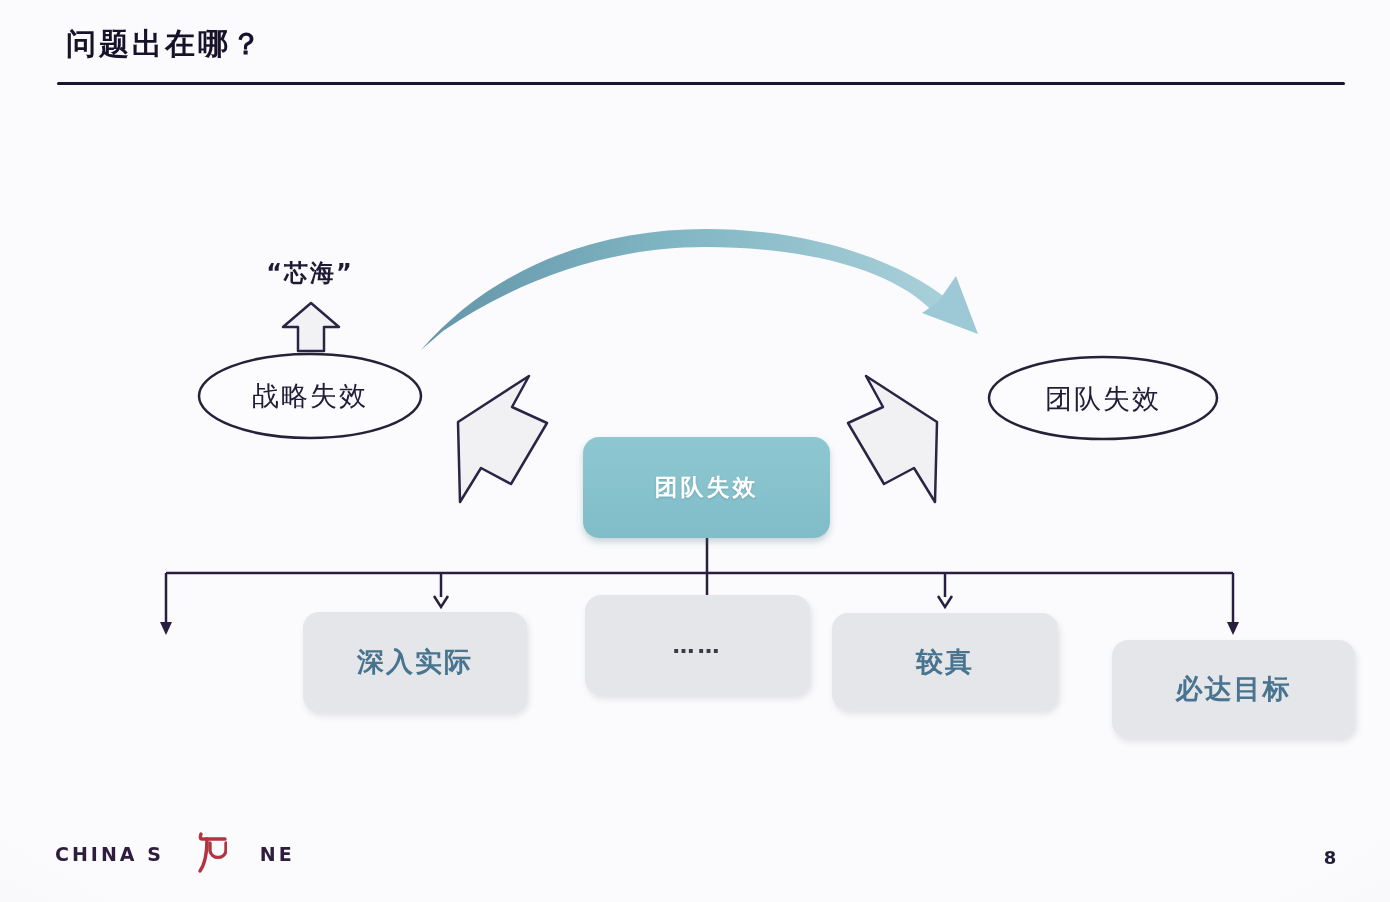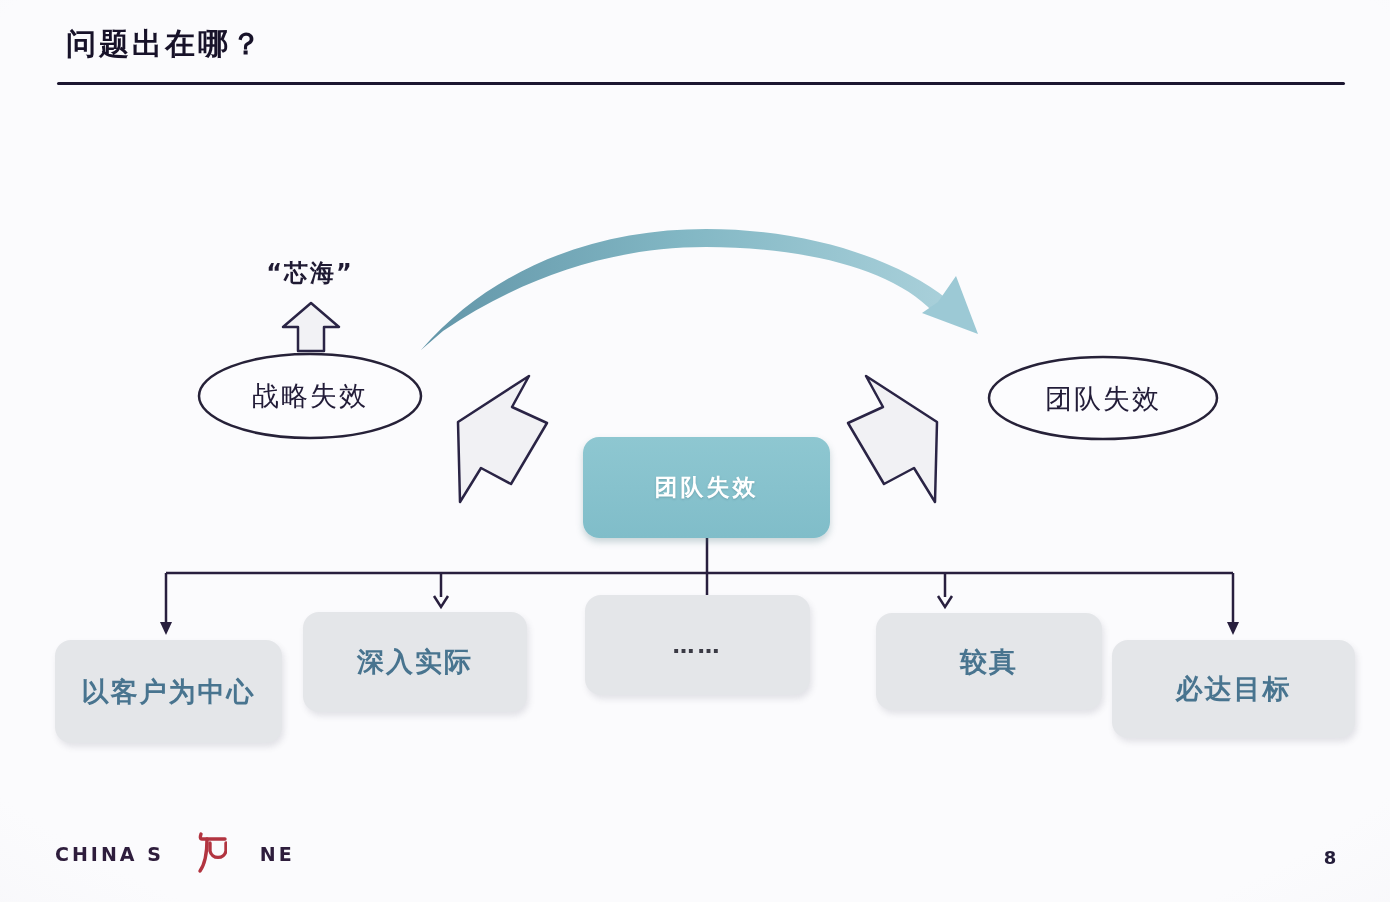--- a/index.html
+++ b/index.html
@@ -54,21 +54,21 @@
   .bbox{
     background:#e4e6e9;
     border-radius:16px;
     box-shadow:2px 4px 6px rgba(80,80,100,.14);
     color:#48748f;font-size:27px;font-weight:600;letter-spacing:2px;
   }
   .bbox-1{left:55px; top:640px;width:227px;height:103px;}
   .bbox-2{left:303px;top:612px;width:224px;height:100px;}
   .bbox-3{left:585px;top:595px;width:225px;height:100px;
           color:#3a3a44;font-size:22px;font-weight:700;letter-spacing:3px;}
-  .bbox-4{left:832px;top:613px;width:226px;height:97px;margin-left:44px;}
+  .bbox-4{left:832px;top:613px;width:226px;height:97px;}
   .bbox-5{left:1112px;top:640px;width:243px;height:98px;}
 
   .logo{
     left:55px;top:828px;height:52px;
     display:flex;align-items:center;
     font-size:19px;font-weight:700;letter-spacing:3px;color:#2e1d3c;gap:32px;
   }
   .logo .mark{display:inline-block;margin:0 1px;}
 
   .page-number{
@@ -128,21 +128,20 @@
 
   <div class="abs center quote-label">“芯海”</div>
 
   <div class="abs center ellipse-label left">战略失效</div>
 
   <div class="abs center ellipse-label right">团队失效</div>
 
 
   <div class="abs center team-box">团队失效</div>
 
-  <div class="abs center bbox bbox-1">以客户为中心</div>
   <div class="abs center bbox bbox-2">深入实际</div>
   <div class="abs center bbox bbox-3">……</div>
   <div class="abs center bbox bbox-4">较真</div>
   <div class="abs center bbox bbox-5">必达目标</div>
 
   <div class="abs logo">
     <span>CHINA S</span>
       <span class="mark">
       <svg width="30" height="48" viewBox="0 0 30 48">
         <g stroke="#b23440" stroke-width="3.4" fill="none" stroke-linecap="round">

